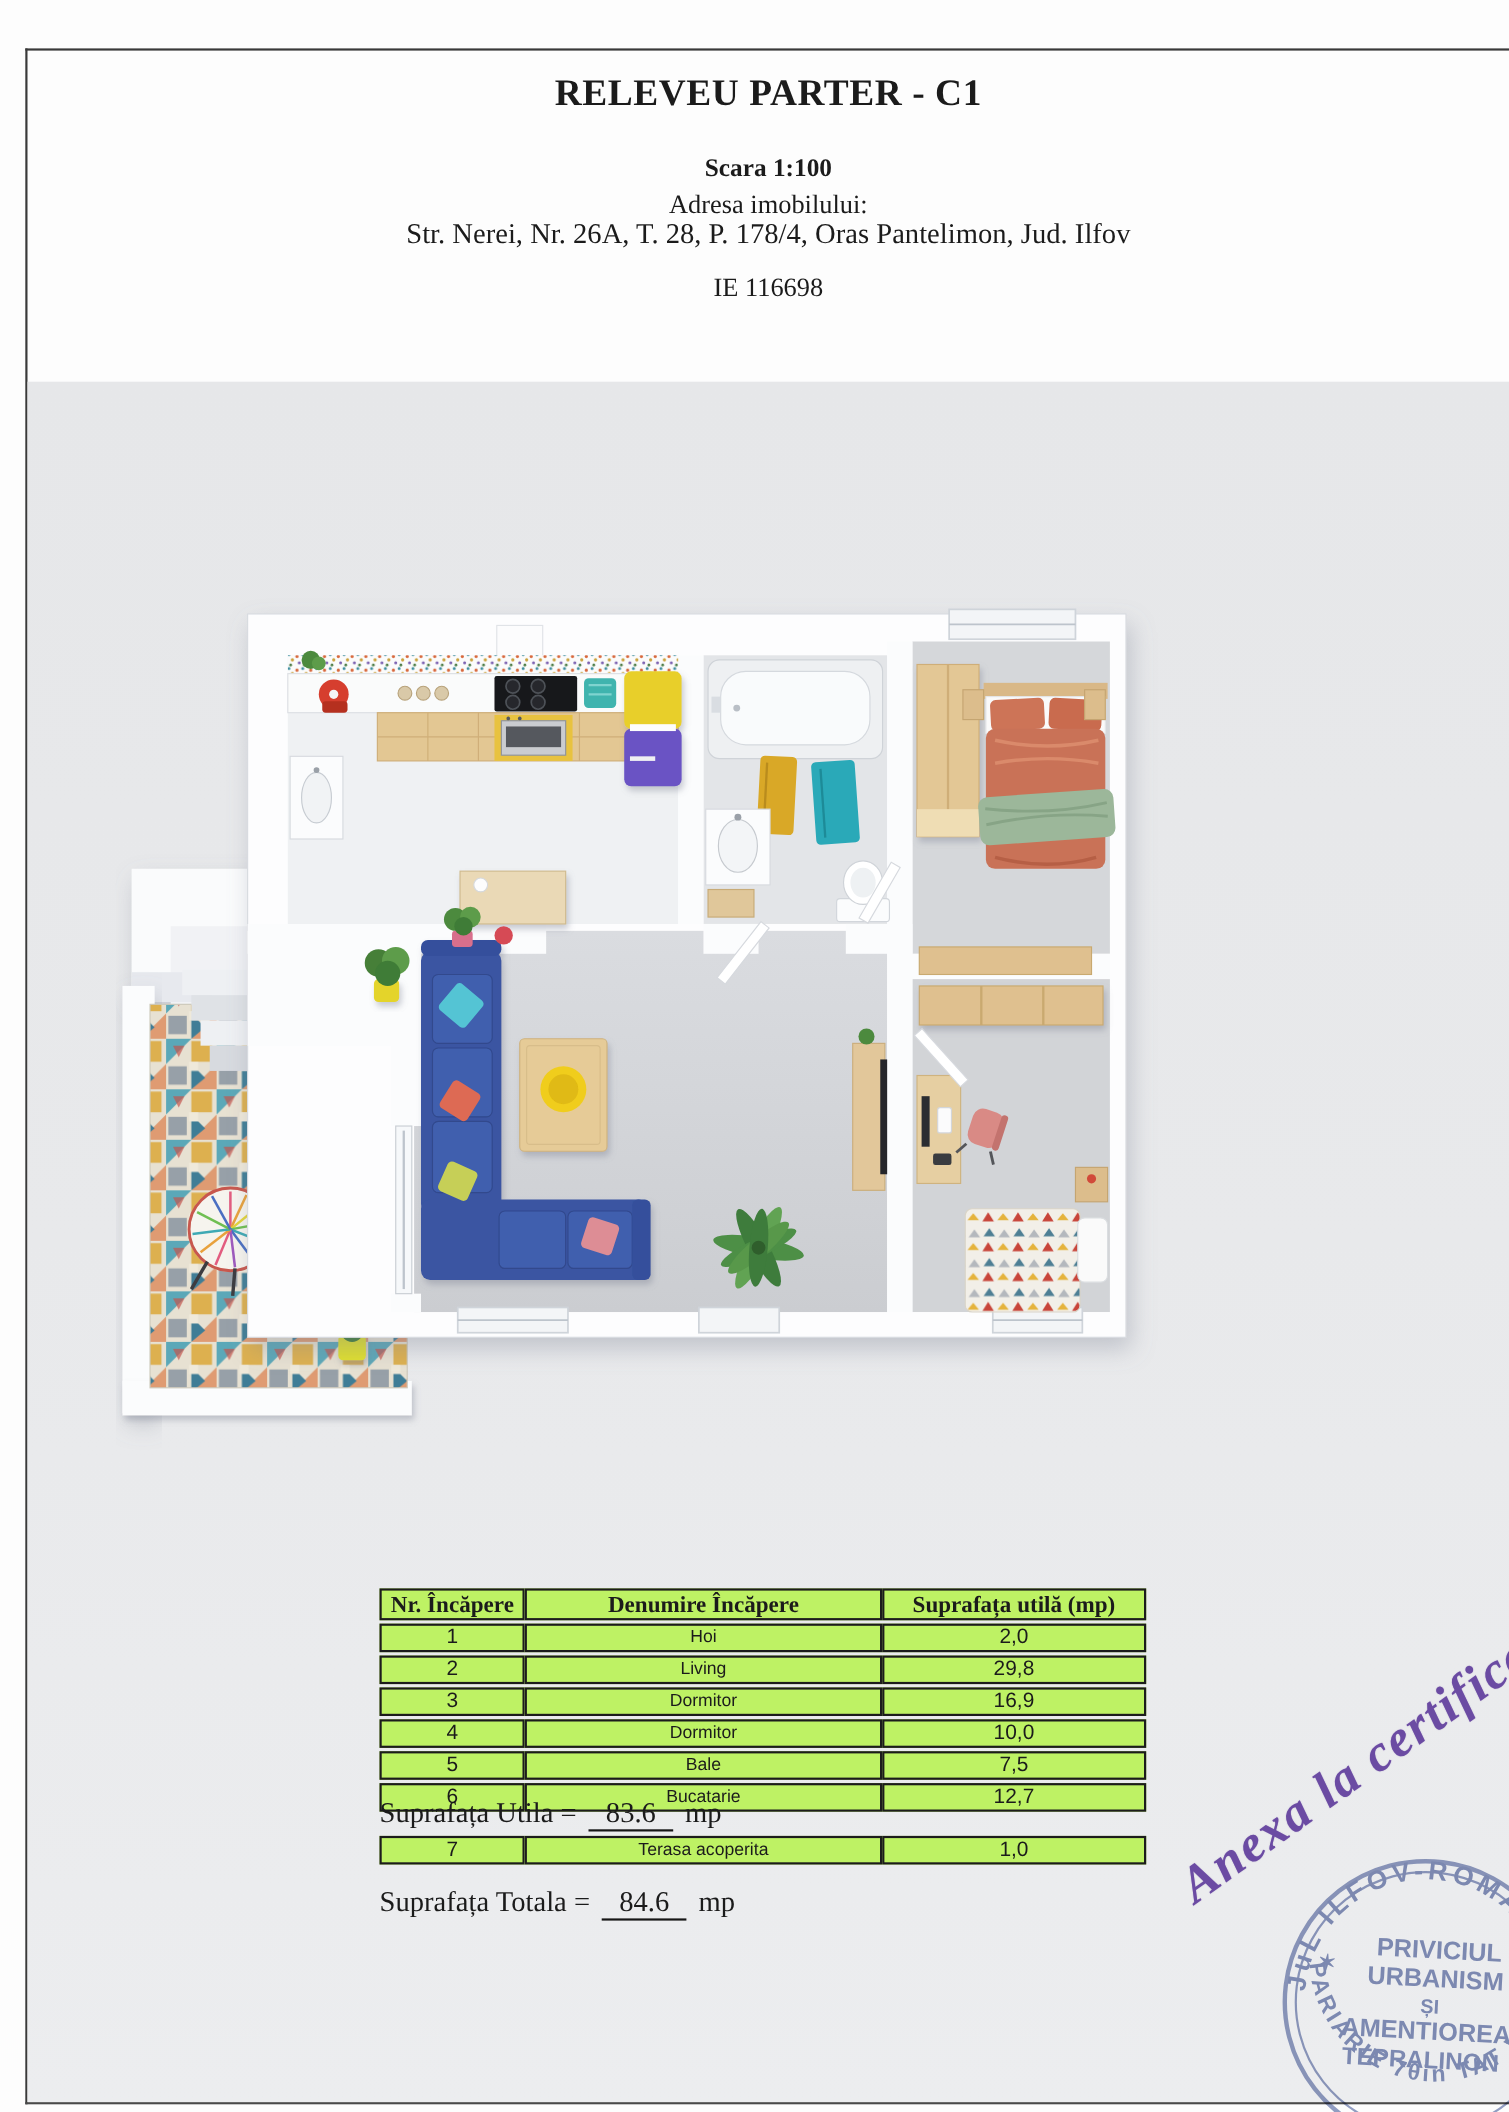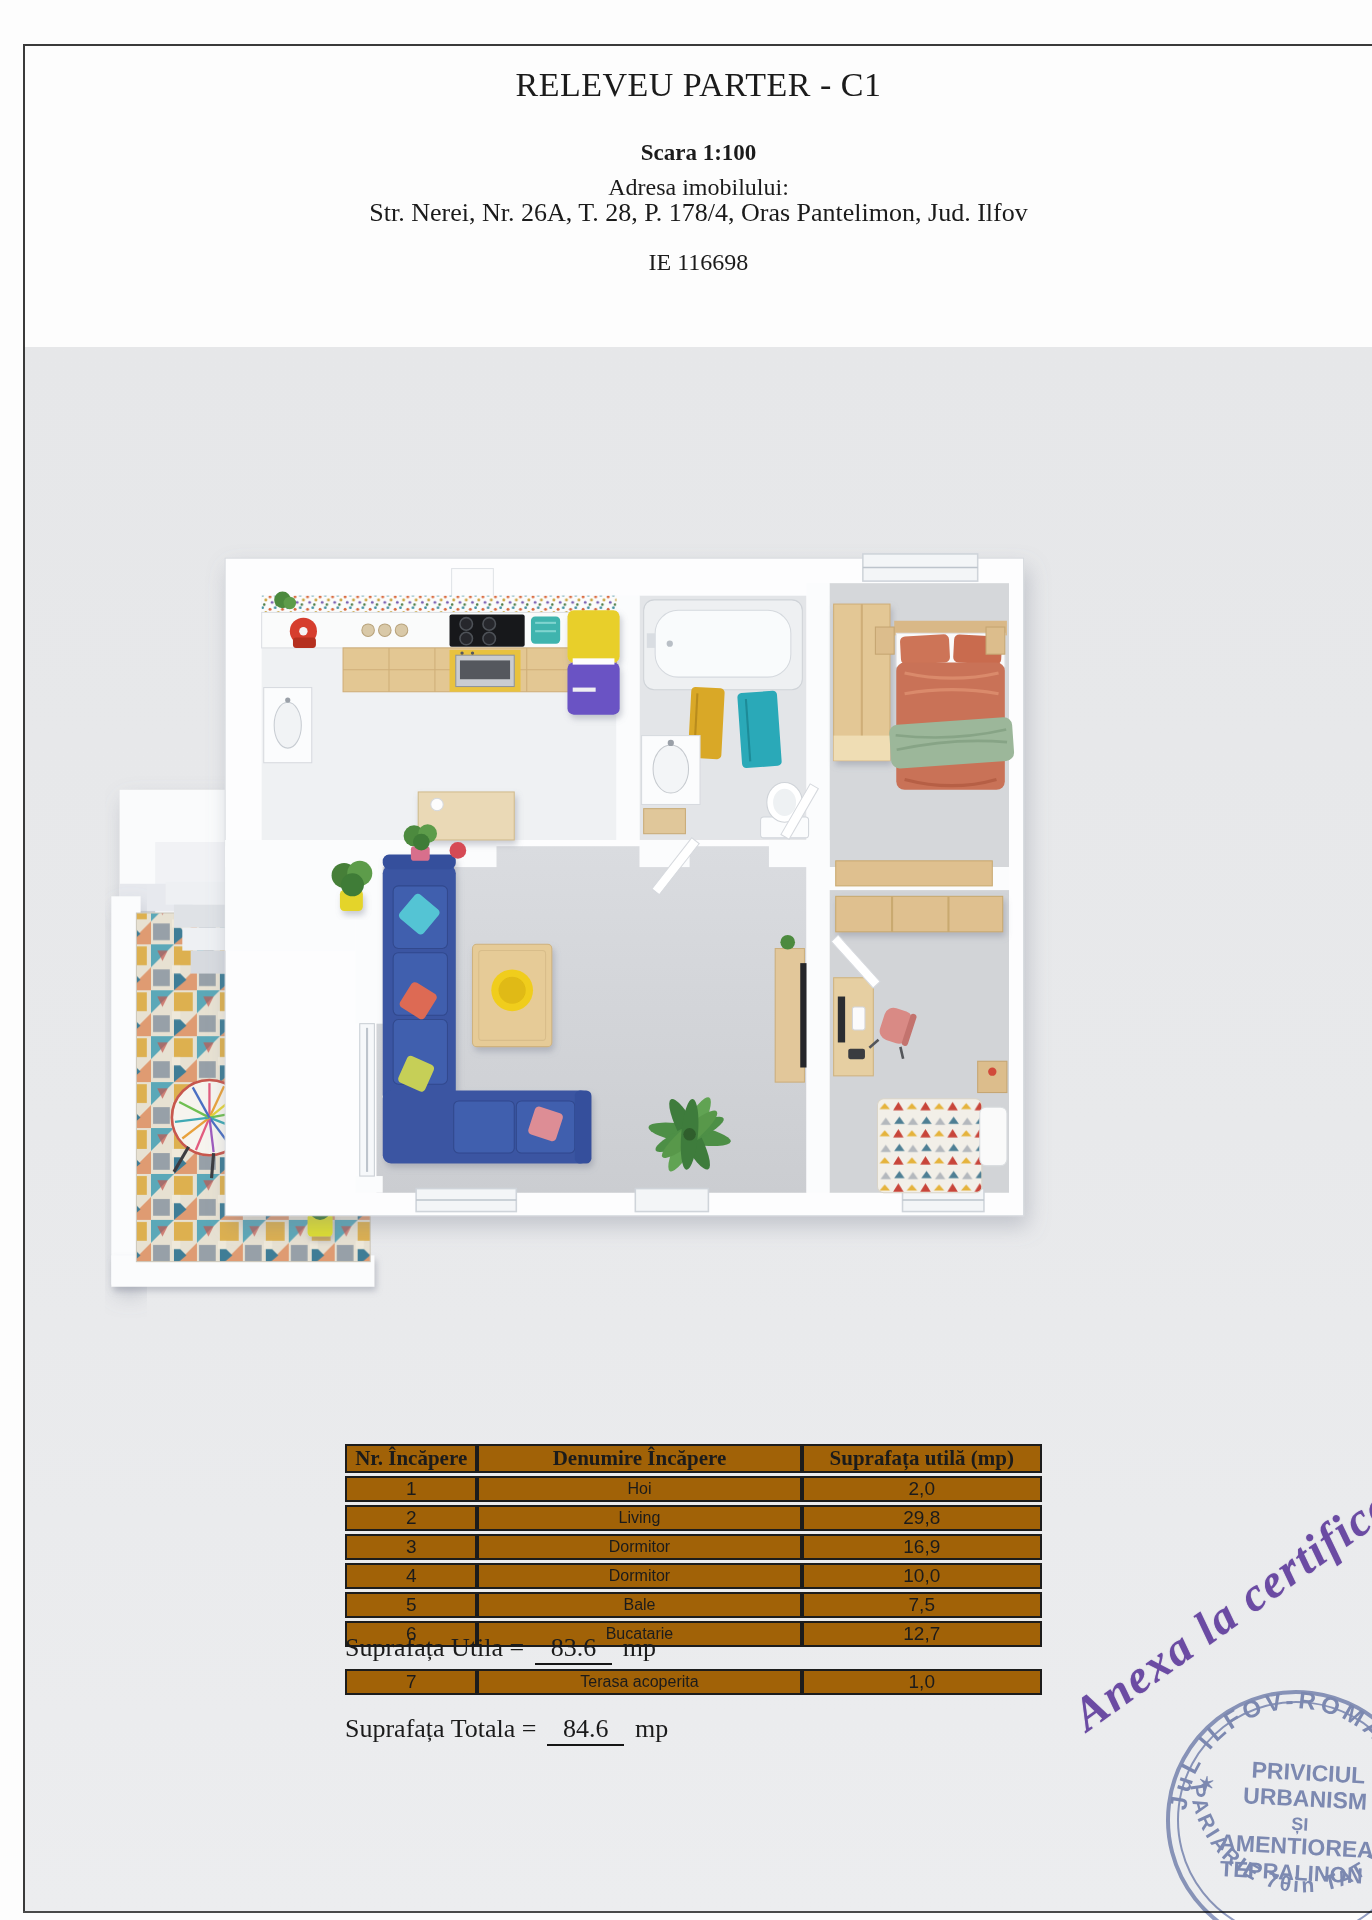--- a/index.html
+++ b/index.html
@@ -7,37 +7,37 @@
     position:relative;width:1372px;height:1920px;overflow:hidden;
     background:#fdfdfd;font-family:"Liberation Serif",serif;color:#1b1b1b;
   }
   .abs{position:absolute;}
   
   .frame-left{left:23px;top:44px;width:2px;height:1869px;background:#3a3a3a;}
   .frame-top{left:23px;top:44px;width:1349px;height:2px;background:#3a3a3a;}
   .frame-bottom{left:23px;top:1911px;width:1349px;height:2px;background:#4a4a4a;}
   
   .hdr{left:25px;width:1347px;text-align:center;}
-  .title{top:66px;font-size:34px;font-weight:normal;letter-spacing:.5px;}
+  .title{top:66px;font-size:34px;font-weight:bold;letter-spacing:.5px;}
   .scara{top:104px;font-size:23px;font-weight:bold;margin-top:36px;}
   .addr-label{top:158px;font-size:24px;margin-top:16px;}
   .addr{top:198px;font-size:26px;}
   .ie{top:249px;font-size:24px;}
   
   .render-bg{left:25px;top:347px;width:1347px;height:1564px;
     background:linear-gradient(180deg,#e6e7e9 0%,#e8e9eb 50%,#ecedef 100%);}
   
   .plan{left:105px;top:531px;width:950px;height:882px;}
   
   .tblwrap{left:345px;top:1441px;width:697px;}
   .tbl7wrap{left:345px;top:1666px;width:697px;}
   table.areas{width:100%;border-collapse:separate;border-spacing:0 3px;
     font-family:"Liberation Sans",sans-serif;}
   table.areas th,table.areas td{
-    border:2.5px solid #1c1c1c;background:#a16207;height:22px;
+    border:2.5px solid #1c1c1c;background:#bef264;height:22px;
     text-align:center;vertical-align:middle;padding:0 2px;}
   table.areas th{font-family:"Liberation Serif",serif;font-weight:bold;font-size:21px;}
   td.c-nr{width:19%;font-size:19px;}
   td.c-name{width:46.5%;font-size:16px;text-align:left;padding-left:90px;margin-top:28px;}
   td.c-area{width:34.5%;font-size:19px;}
   .total-line{left:345px;width:610px;font-size:26px;
     font-family:"Liberation Serif",serif;}
   .t-utila{top:1633px;}
   .t-totala{top:1714px;}
   .uval{display:inline-block;border-bottom:2.5px solid #161616;

